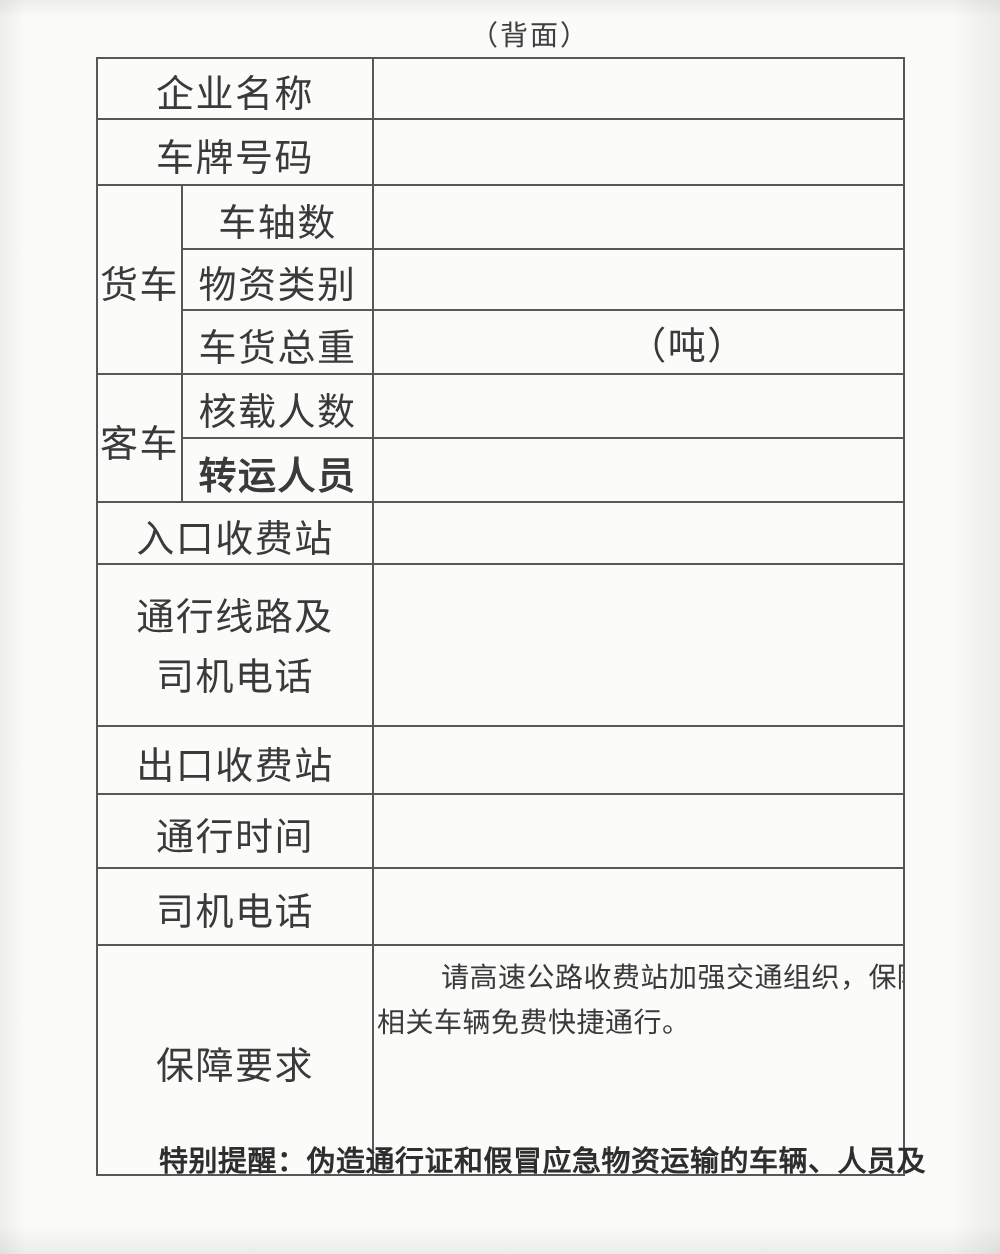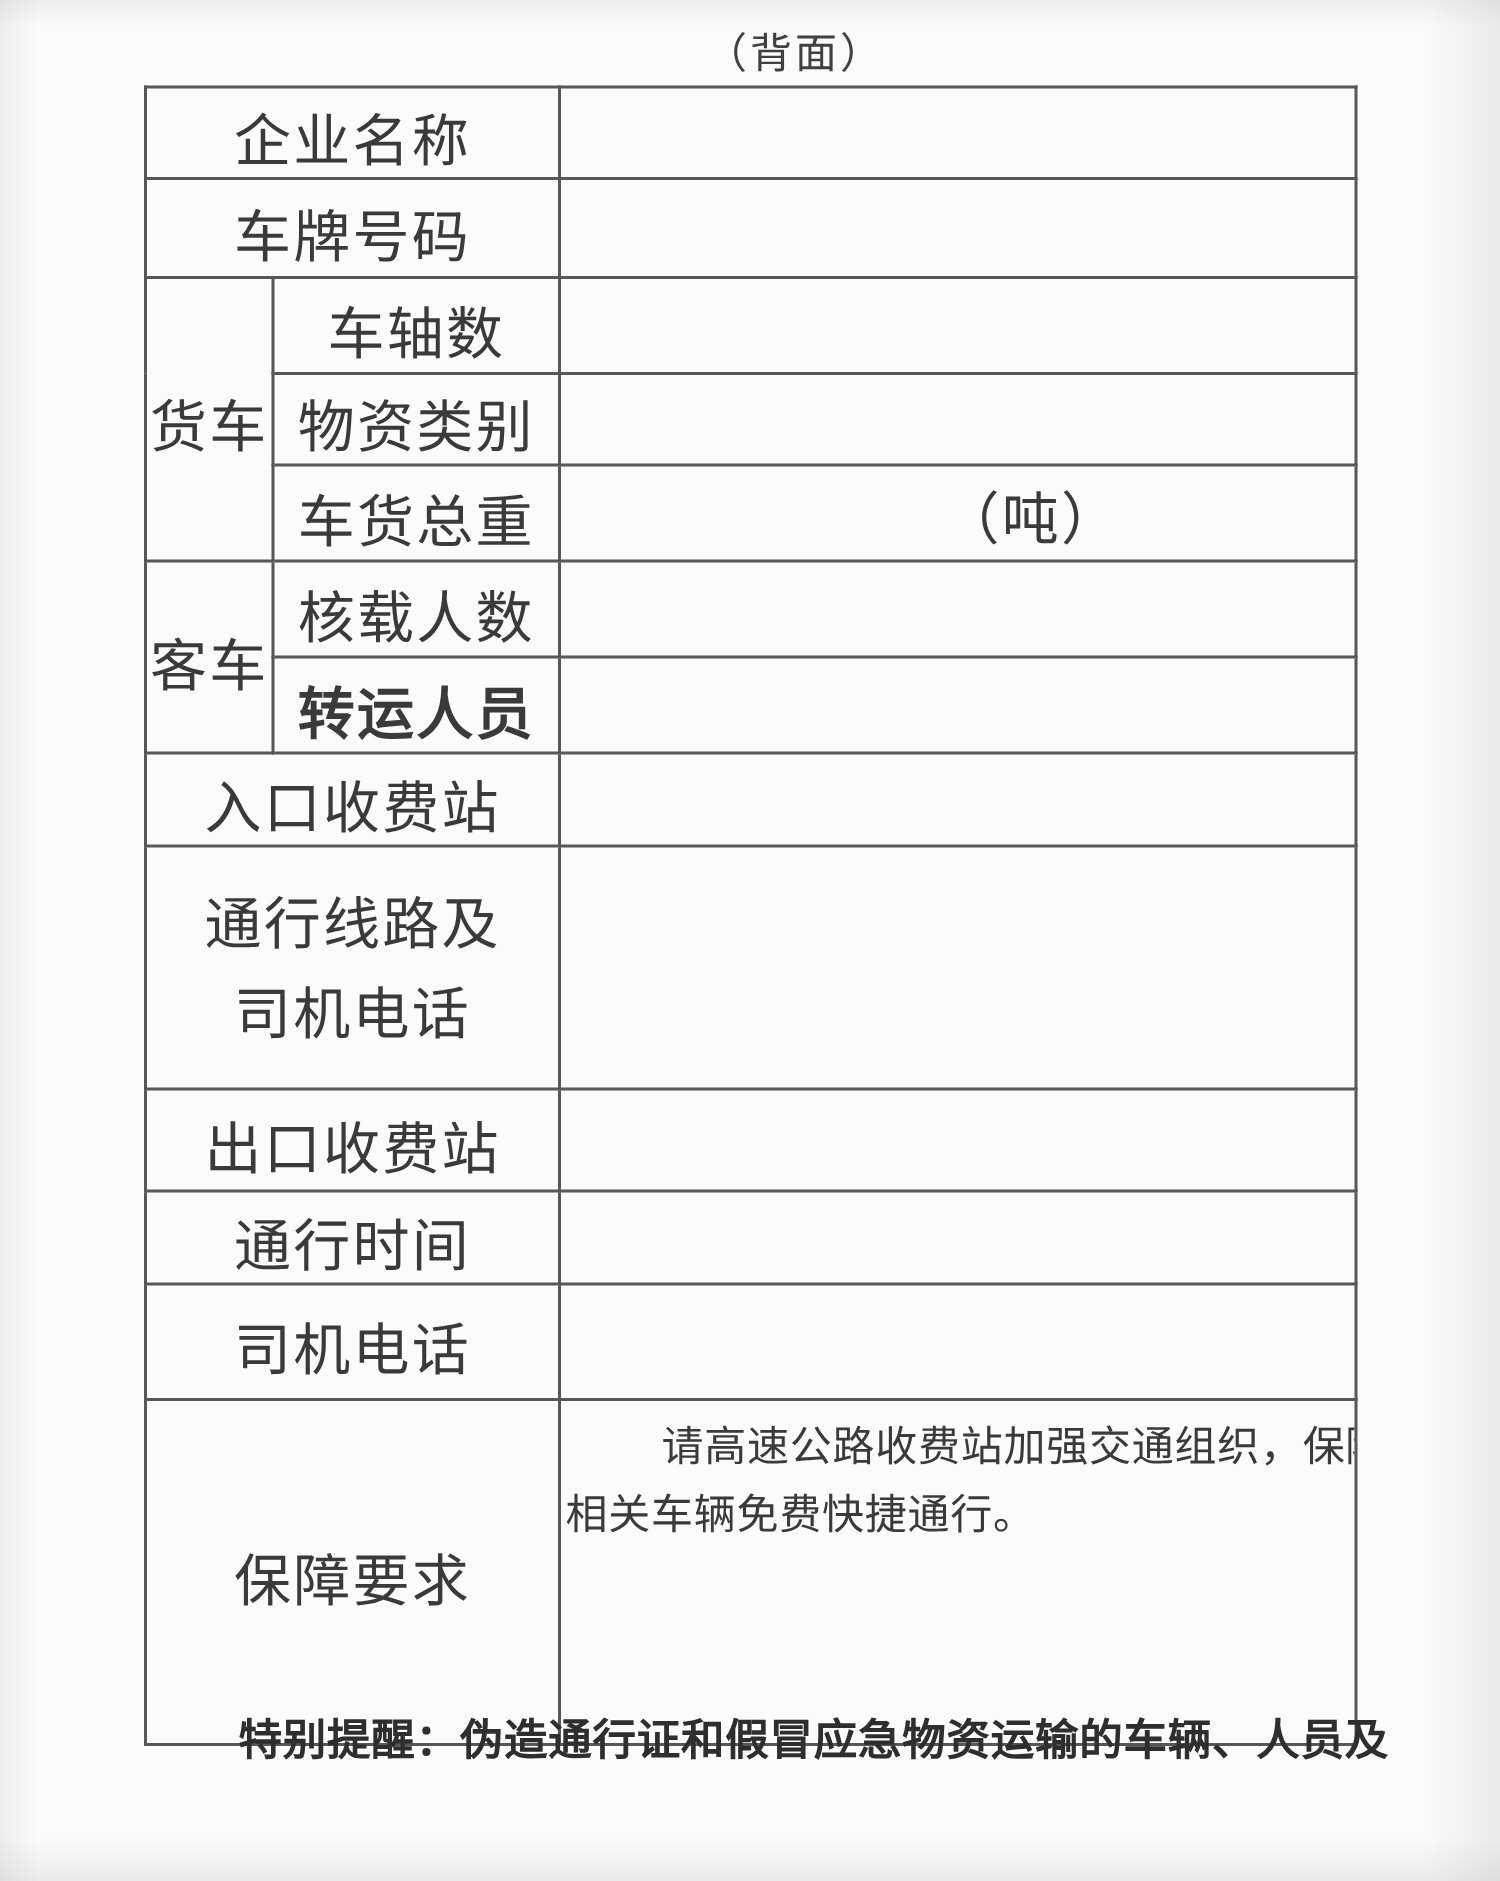--- a/index.html
+++ b/index.html
@@ -25,21 +25,21 @@
     font-size:38px;letter-spacing:1.5px;color:#3a3a3a;
     text-align:center;vertical-align:middle;
     padding:4px 0 0 0;overflow:hidden;
   }
   col.c1{width:85px;}
   col.c2{width:191px;}
   col.c3{width:531px;}
   tr.r1{height:61px;} tr.r2{height:66px;} tr.r3{height:64px;}
   tr.r4{height:60px;} tr.r5{height:64px;} tr.r6{height:64px;}
   tr.r7{height:64px;font-weight:bold;} tr.r8{height:62px;} tr.r9{height:162px;}
-  tr.r10{height:68px;} tr.r11{height:62px;} tr.r12{height:77px;}
+  tr.r10{height:68px;} tr.r11{height:74px;} tr.r12{height:77px;}
   tr.r13{height:230px;}
   td.value{padding:0;}
   td.tons{padding-left:98px;}
   .route-line{line-height:60px;}
   td.guarantee-value{
     vertical-align:top;text-align:left;
     padding:9px 4px 0 3px;
     font-size:28px;letter-spacing:0.5px;line-height:45px;
     white-space:nowrap;
   }

